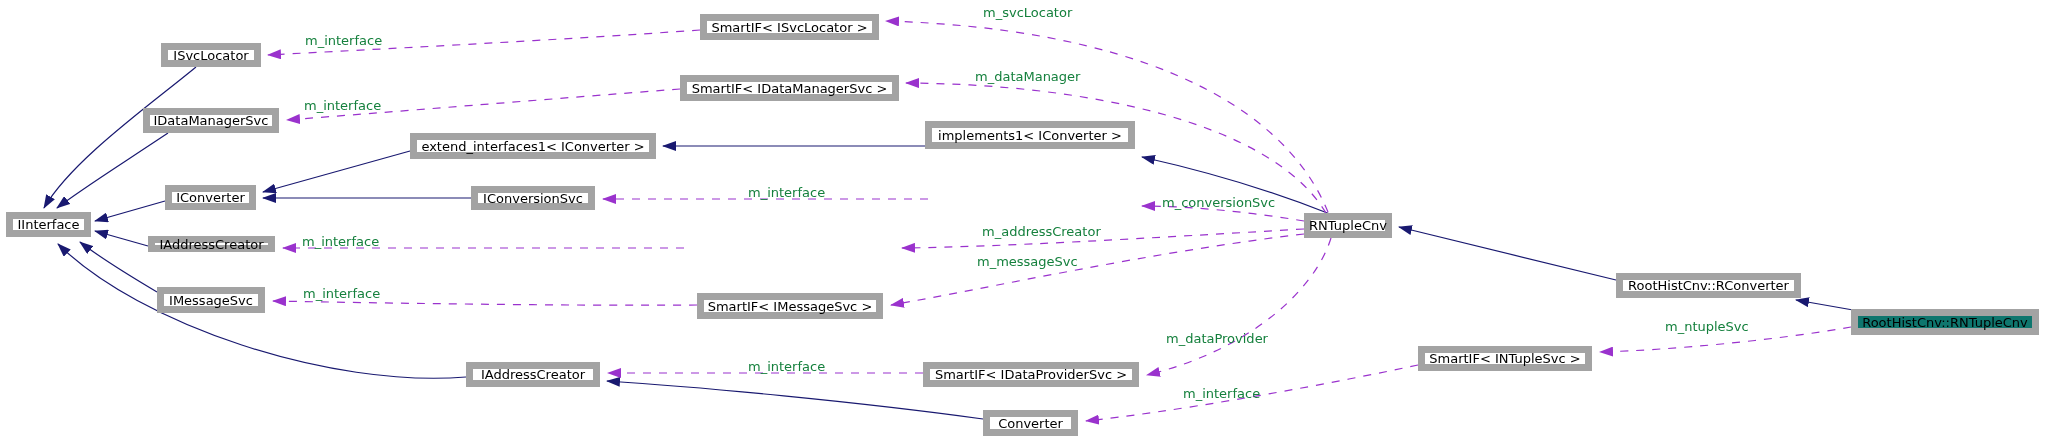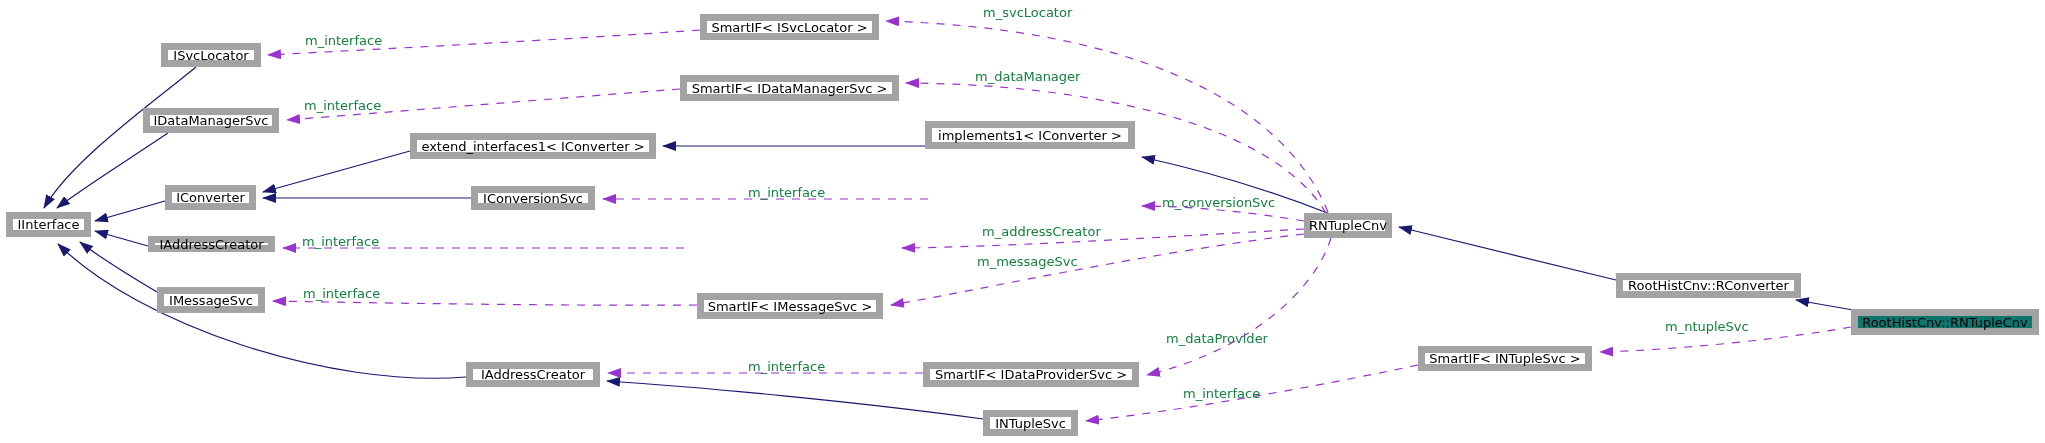--- a/index.html
+++ b/index.html
@@ -110,21 +110,21 @@
   <div class="node" style="left:148px;top:236px;width:127px;height:16px">IAddressCreator</div>
   <div class="node" style="left:157px;top:287px;width:108px;height:26px">IMessageSvc</div>
   <div class="node" style="left:466px;top:362px;width:134px;height:25px">IAddressCreator</div>
   <div class="node" style="left:410px;top:133px;width:246px;height:26px">extend_interfaces1&lt; IConverter &gt;</div>
   <div class="node" style="left:471px;top:186px;width:124px;height:24px">IConversionSvc</div>
   <div class="node" style="left:700px;top:14px;width:179px;height:26px">SmartIF&lt; ISvcLocator &gt;</div>
   <div class="node" style="left:680px;top:75px;width:219px;height:26px">SmartIF&lt; IDataManagerSvc &gt;</div>
   <div class="node" style="left:925px;top:121px;width:210px;height:28px">implements1&lt; IConverter &gt;</div>
   <div class="node" style="left:923px;top:362px;width:216px;height:25px">SmartIF&lt; IDataProviderSvc &gt;</div>
   <div class="node" style="left:697px;top:293px;width:186px;height:26px">SmartIF&lt; IMessageSvc &gt;</div>
-  <div class="node" style="left:983px;top:410px;width:95px;height:26px">INTupleSvc</div>
+  <div class="node" style="left:983px;top:410px;width:95px;height:26px">Converter</div>
   <div class="node" style="left:1304px;top:213px;width:88px;height:25px">RNTupleCnv</div>
   <div class="node" style="left:1616px;top:273px;width:185px;height:25px">RootHistCnv::RConverter</div>
   <div class="node highlight" style="left:1851px;top:309px;width:188px;height:26px">RootHistCnv::RNTupleCnv</div>
   <div class="node" style="left:1418px;top:346px;width:174px;height:25px">SmartIF&lt; INTupleSvc &gt;</div>
 
   <div class="edge-label" style="left:305px;top:33px">m_interface</div>
   <div class="edge-label" style="left:304px;top:98px">m_interface</div>
   <div class="edge-label" style="left:748px;top:185px">m_interface</div>
   <div class="edge-label" style="left:302px;top:234px">m_interface</div>
   <div class="edge-label" style="left:303px;top:286px">m_interface</div>

